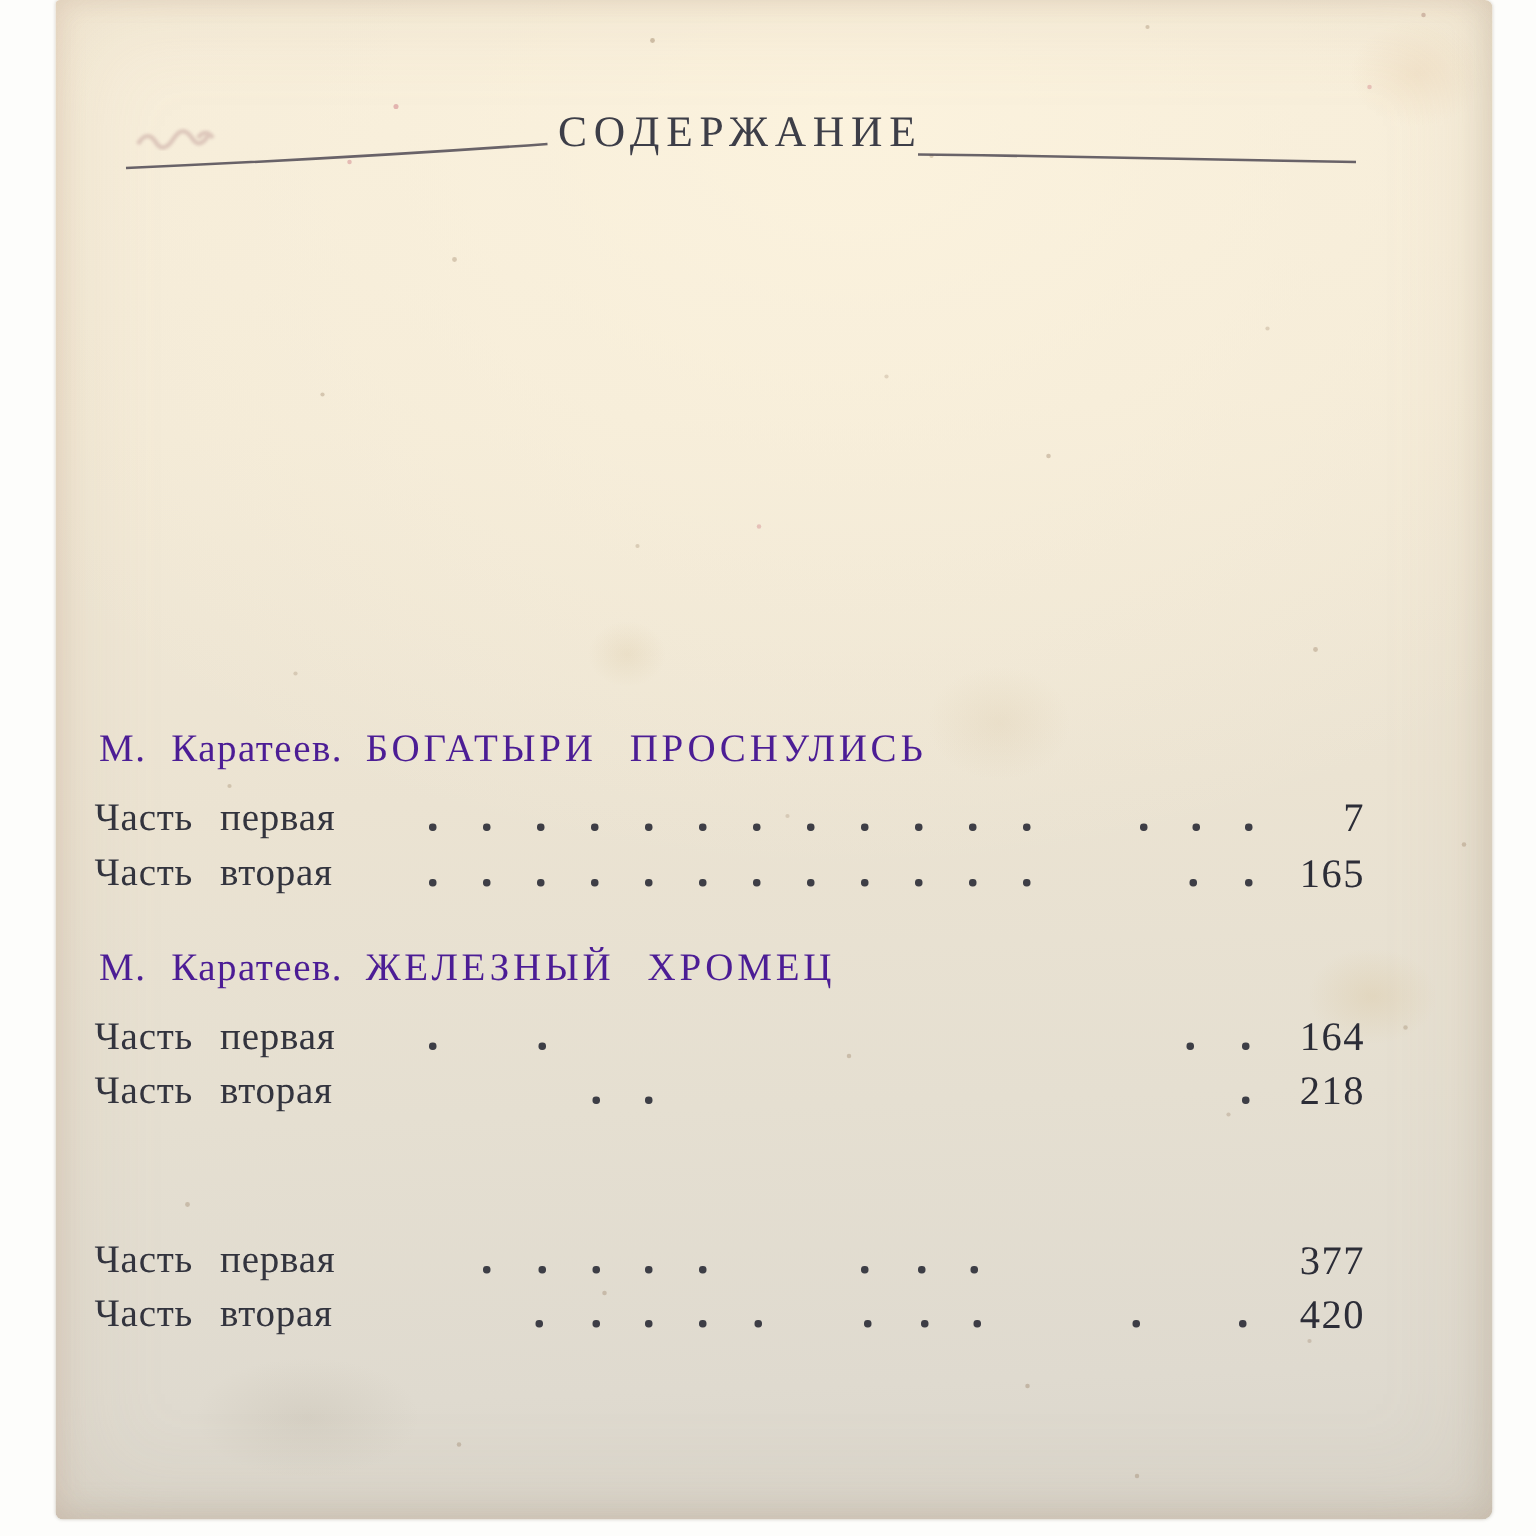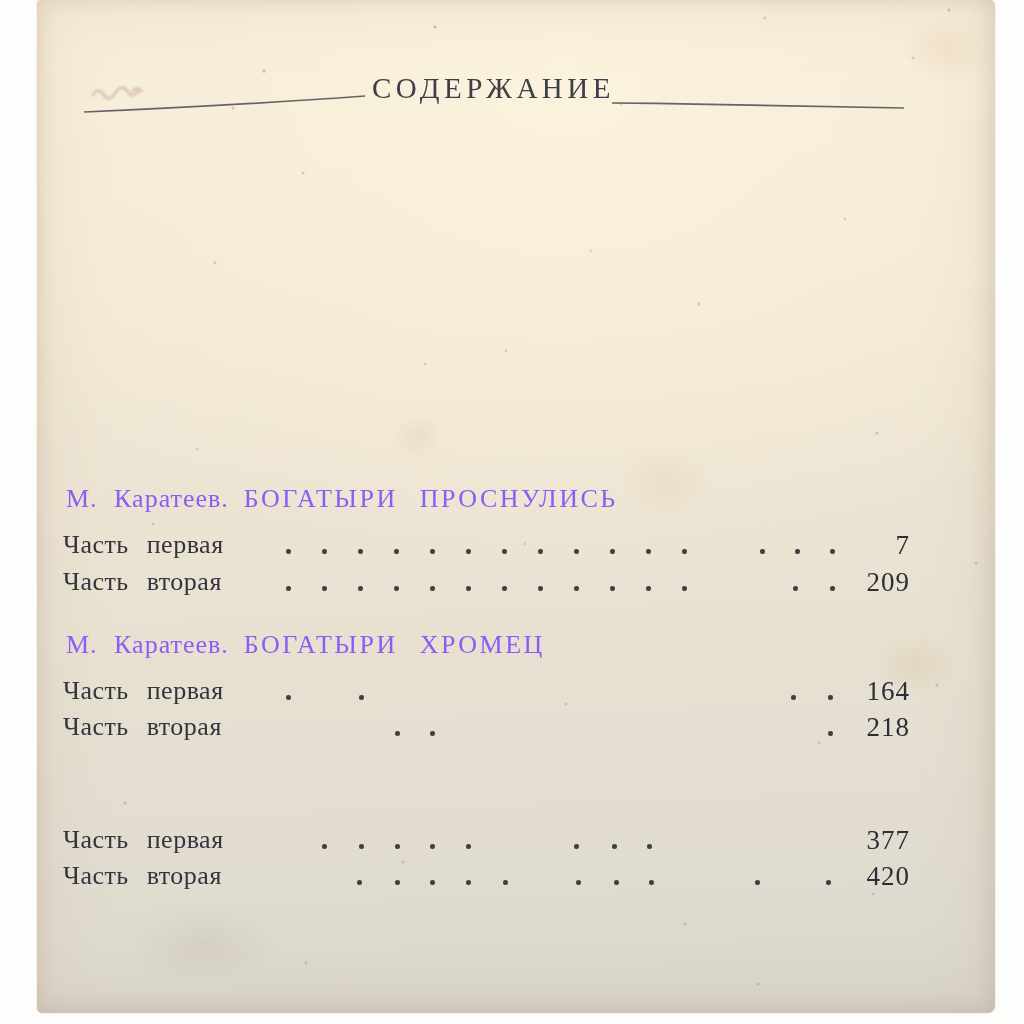--- a/index.html
+++ b/index.html
@@ -49,21 +49,21 @@
   }
   .content{position:absolute;inset:0;color:#34353f;border-radius:15px;}
   
   .header-title{
     position:absolute;left:372px;top:72px;
     font-size:29px;line-height:32px;letter-spacing:4.5px;
     color:#3d3e48;white-space:nowrap;
   }
   .rules{position:absolute;left:0;top:0;width:1024px;height:150px;}
   
-  .toc-title{position:absolute;left:66px;font-size:26px;line-height:30px;white-space:nowrap;color:#8b5cf6;}
+  .toc-title{position:absolute;left:66px;font-size:26px;line-height:30px;white-space:nowrap;color:#4c1d95;}
   .toc-title .author{letter-spacing:1px;word-spacing:9px;}
   .toc-title .work{margin-left:15px;letter-spacing:2.5px;word-spacing:13px;}
   .t1{top:484px;} .t2{top:630px;} .t3{top:782px;}
   
   .toc-row{position:absolute;left:0;width:1024px;height:30px;font-size:26px;line-height:30px;}
   .r11{top:530px;} .r12{top:567px;}
   .r21{top:676px;} .r22{top:712px;}
   .r31{top:825px;} .r32{top:861px;}
   .toc-row .label{position:absolute;left:63px;word-spacing:11px;letter-spacing:0.5px;color:#33343e;white-space:nowrap;}
   .toc-row .leader{position:absolute;inset:0;}
@@ -136,25 +136,25 @@
           <span class="dot" style="left: 502px;"></span>
           <span class="dot" style="left: 538px;"></span>
           <span class="dot" style="left: 574px;"></span>
           <span class="dot" style="left: 610px;"></span>
           <span class="dot" style="left: 646px;"></span>
           <span class="dot" style="left: 682px;"></span>
           <span class="dot" style="left: 793px;"></span>
           <span class="dot" style="left: 830px;"></span>
         </span>
       <span class="label">Часть вторая</span>
-      <span class="pagenum">209</span>
+      <span class="pagenum">165</span>
     </div>
 
     <div class="toc-title t2">
-      <span class="author">М. Каратеев.</span><span class="work">БОГАТЫРИ ХРОМЕЦ</span>
+      <span class="author">М. Каратеев.</span><span class="work">ЖЕЛЕЗНЫЙ ХРОМЕЦ</span>
     </div>
     <div class="toc-row r21">
       <span class="leader">
           <span class="dot" style="left: 286px;"></span>
           <span class="dot" style="left: 359px;"></span>
           <span class="dot" style="left: 791px;"></span>
           <span class="dot" style="left: 828px;"></span>
         </span>
       <span class="label">Часть первая</span>
       <span class="pagenum">164</span>

